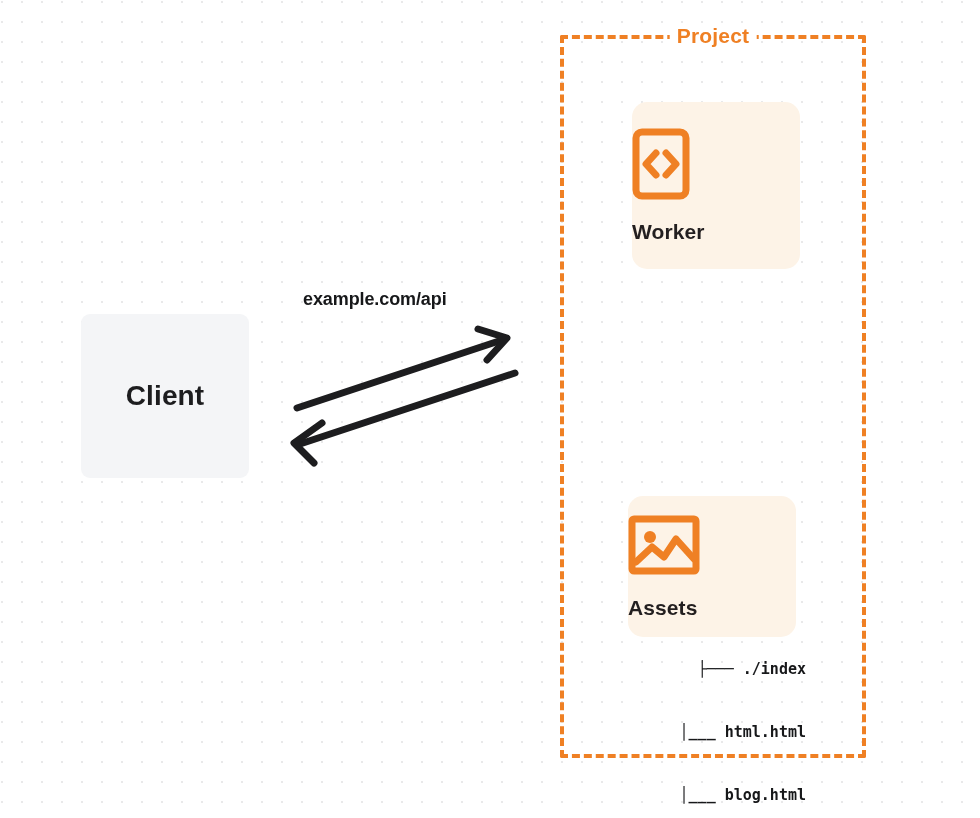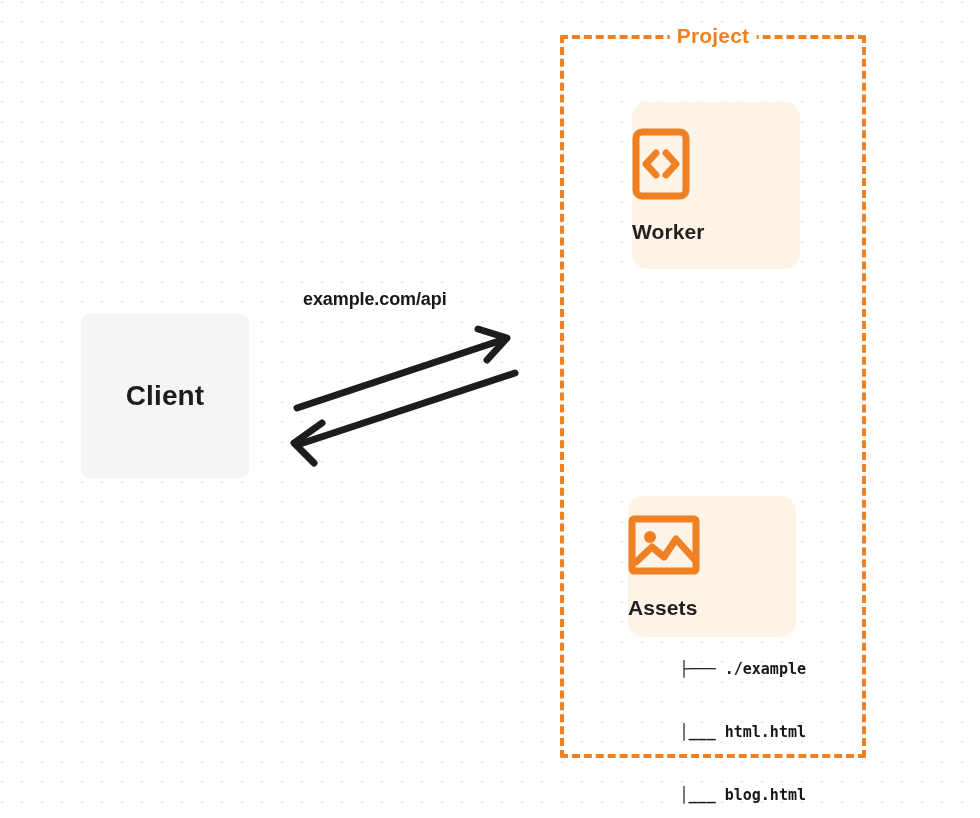--- a/index.html
+++ b/index.html
@@ -185,19 +185,19 @@
       <svg width="72" height="62" viewBox="0 0 72 62">
         <rect x="4" y="5" width="64" height="52" rx="2" ry="2" fill="none" stroke="#ef8024" stroke-width="7"></rect>
         <circle cx="22" cy="23" r="6" fill="#ef8024"></circle>
         <polyline points="8,48 24,33 36,43 48,25 66,45" fill="none" stroke="#ef8024" stroke-width="7" stroke-linecap="round" stroke-linejoin="round"></polyline>
       </svg>
     </span>
     <span class="card-label">Assets</span>
   </div>
 
   <div class="file-tree">
-    <span class="tree-row"><span>├───</span> <span>./example</span></span>
+    <span class="tree-row"><span>├───</span> <span>./index</span></span>
     <span class="tree-row"><span>│___</span> <span>html.html</span></span>
     <span class="tree-row"><span>│___</span> <span>blog.html</span></span>
     
   </div>
 
 </div>
 
 </body></html>

